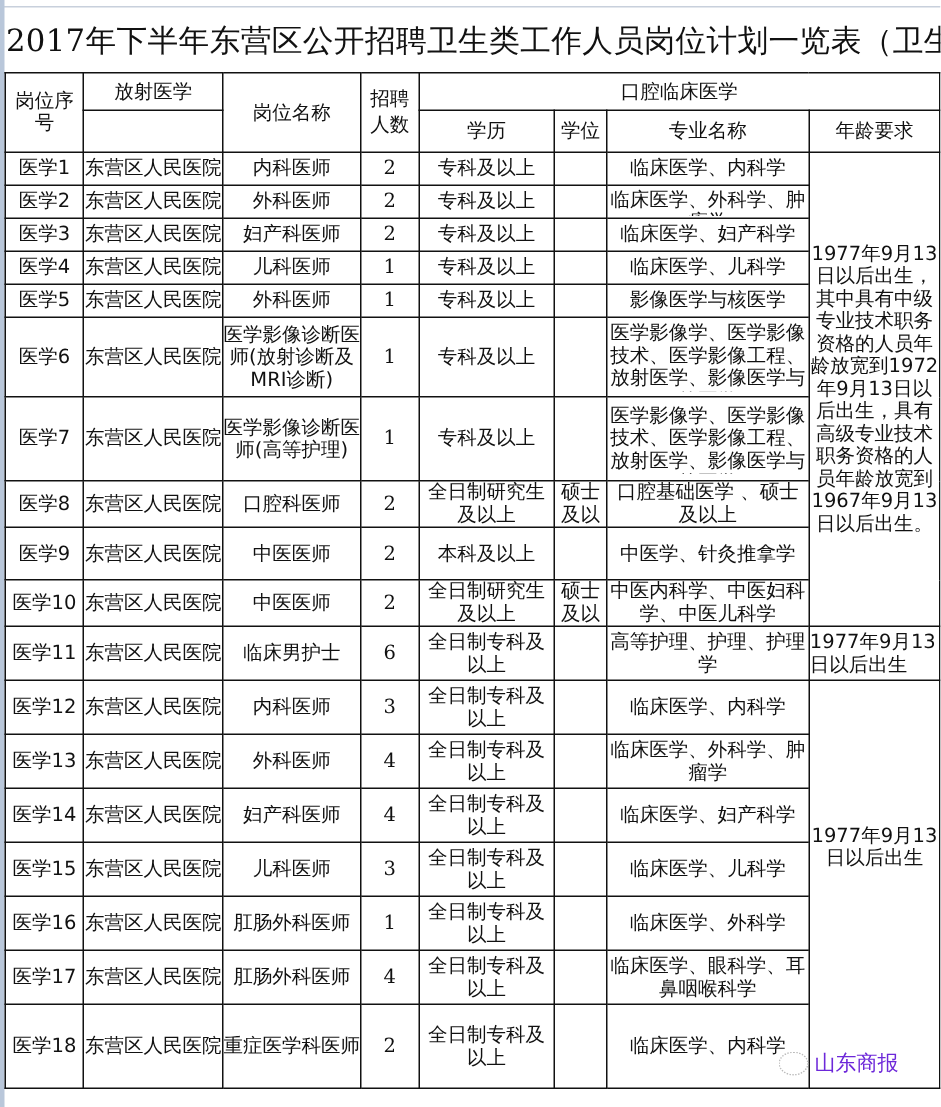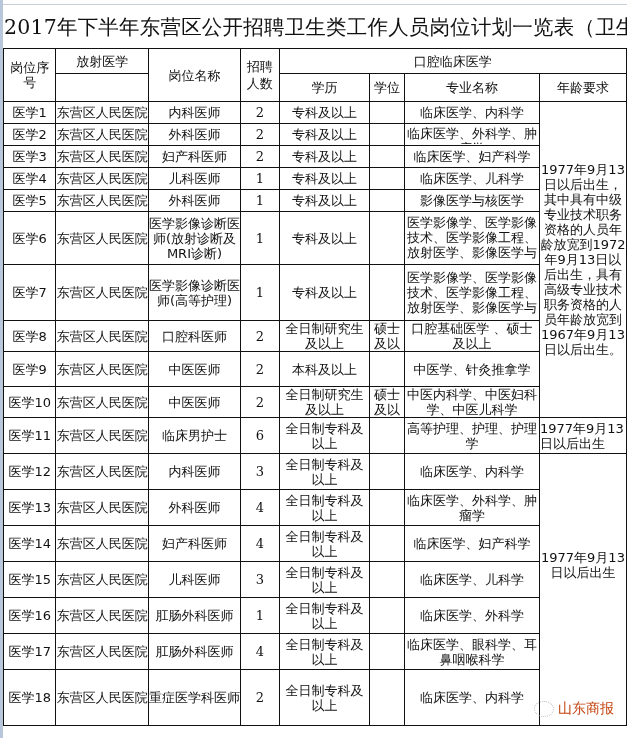--- a/index.html
+++ b/index.html
@@ -12,21 +12,21 @@
            line-height:34px; white-space:nowrap; color:#111; }
   table.grid { position:absolute; left:3px; top:48px; border-collapse:collapse; table-layout:fixed; }
   table.grid td { border:1px solid #111; padding:0; text-align:center; vertical-align:middle;
                   font-size:13px; line-height:15px; overflow:hidden; color:#111; }
   td.hdr { font-size:13px; }
   td.seq { font-size:14.5px; text-align:left; padding-left:4px; }
   td.num { font-family:"DejaVu Serif","Liberation Serif",serif; font-size:13px; }
   td.age { font-size:12.5px; line-height:15.5px; vertical-align:middle; padding:0 2px; }
   .clip2 { display:block; max-height:30px; overflow:hidden; }
   .clip3 { display:block; max-height:46px; overflow:hidden; }
-  .watermark { position:absolute; left:534px; top:700px; font-size:14px; color:#c2410c; white-space:nowrap; }
+  .watermark { position:absolute; left:519px; top:700px; font-size:14px; color:#6d28d9; white-space:nowrap; }
   .wm-icon { display:inline-block; width:18px; height:14px; border:1.5px dotted #bbb; border-radius:50%; margin-right:4px; vertical-align:middle; }
 </style>
 </head>
 <body>
 
 <div class="topstrip"></div>
 <div class="leftedge"></div>
 
 <div class="title">2017年下半年东营区公开招聘卫生类工作人员岗位计划一览表（卫生类）</div>
 

